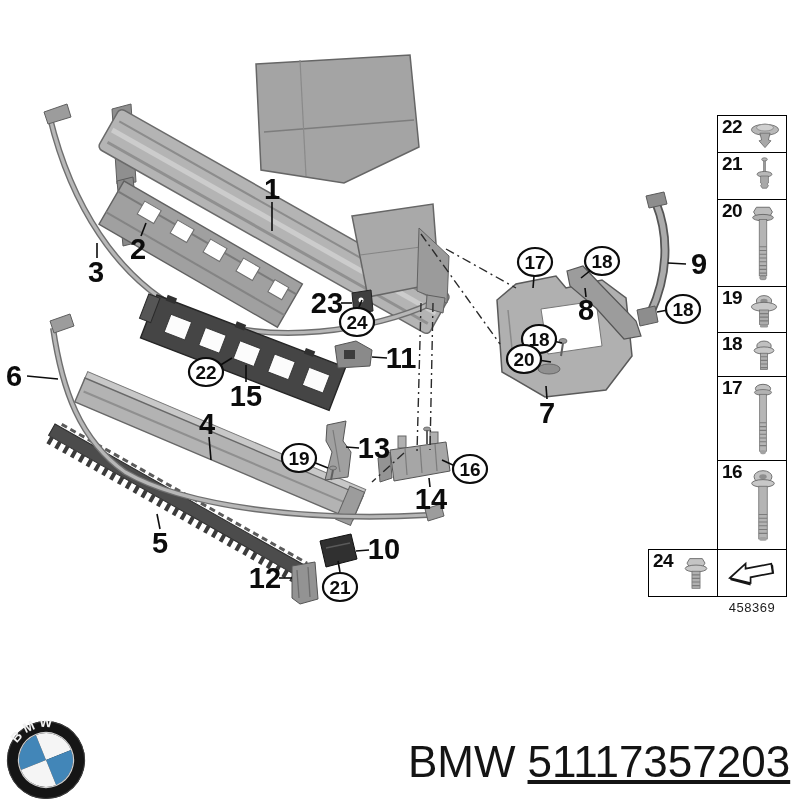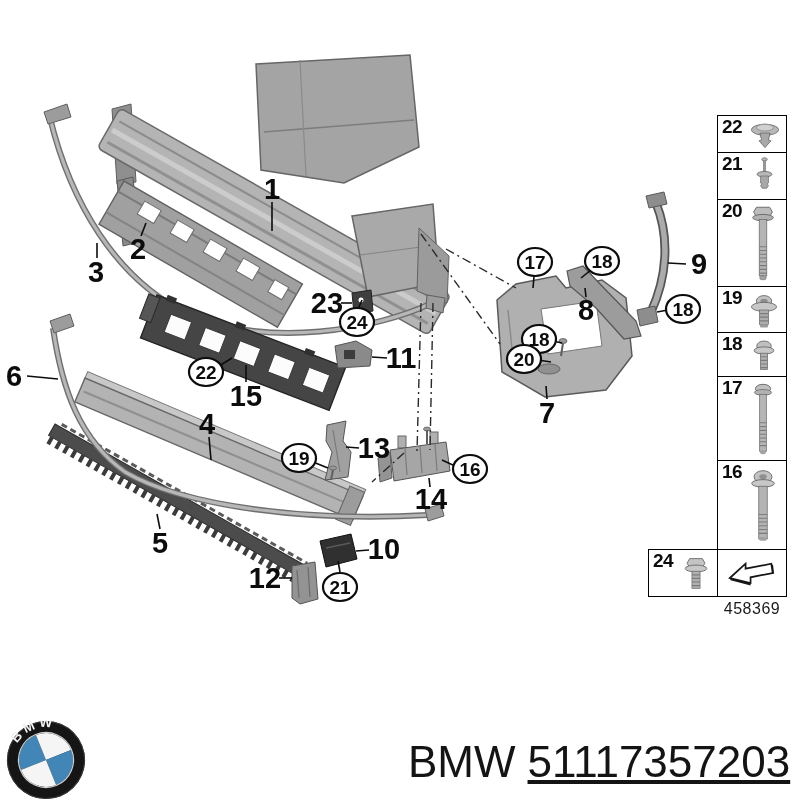--- a/index.html
+++ b/index.html
@@ -12,21 +12,21 @@
   .circ-num{font-family:"Liberation Sans",sans-serif;font-weight:bold;font-size:19px;fill:#0c0c0c;text-anchor:middle;dominant-baseline:central;}
   .circ{fill:#fff;stroke:#0c0c0c;stroke-width:2.2;}
   .sidebar-table{position:absolute;left:717px;top:115px;width:70px;border:1.6px solid #000;box-sizing:border-box;background:#fff;}
   .cell{position:relative;border-bottom:1.6px solid #000;box-sizing:border-box;background:#fff;}
   .sidebar-table .cell:last-child{border-bottom:none;}
   .num{position:absolute;left:4px;top:0px;font-weight:bold;font-size:19px;color:#0c0c0c;letter-spacing:-0.5px;}
   .fico{position:absolute;right:4px;top:50%;transform:translateY(-50%);}
   #cell-24{position:absolute;left:648px;top:549px;width:70.6px;height:48px;border:1.6px solid #000;box-sizing:border-box;background:#fff;}
   #cell-arrow{position:absolute;left:717px;top:549px;width:70px;height:48px;border:1.6px solid #000;box-sizing:border-box;background:#fff;}
   #cell-arrow .fico{right:auto;left:50%;transform:translate(-50%,-50%);}
-  #diagram-code{position:absolute;left:715px;top:600px;width:74px;text-align:center;font-size:16px;color:#1c1c1c;letter-spacing:0.5px;}
+  #diagram-code{position:absolute;left:715px;top:600px;width:74px;text-align:center;font-size:13px;color:#1c1c1c;letter-spacing:0.5px;}
   #bmw-logo{position:absolute;left:2px;top:720px;}
   #caption{position:absolute;left:408px;top:740px;font-size:44px;line-height:1;color:#141414;white-space:nowrap;}
   #caption span{display:inline-block;}
   #caption .pn{margin-left:12px;text-decoration:underline;}
 </style>
 </head>
 <body>
 
 <div id="stage">
 

